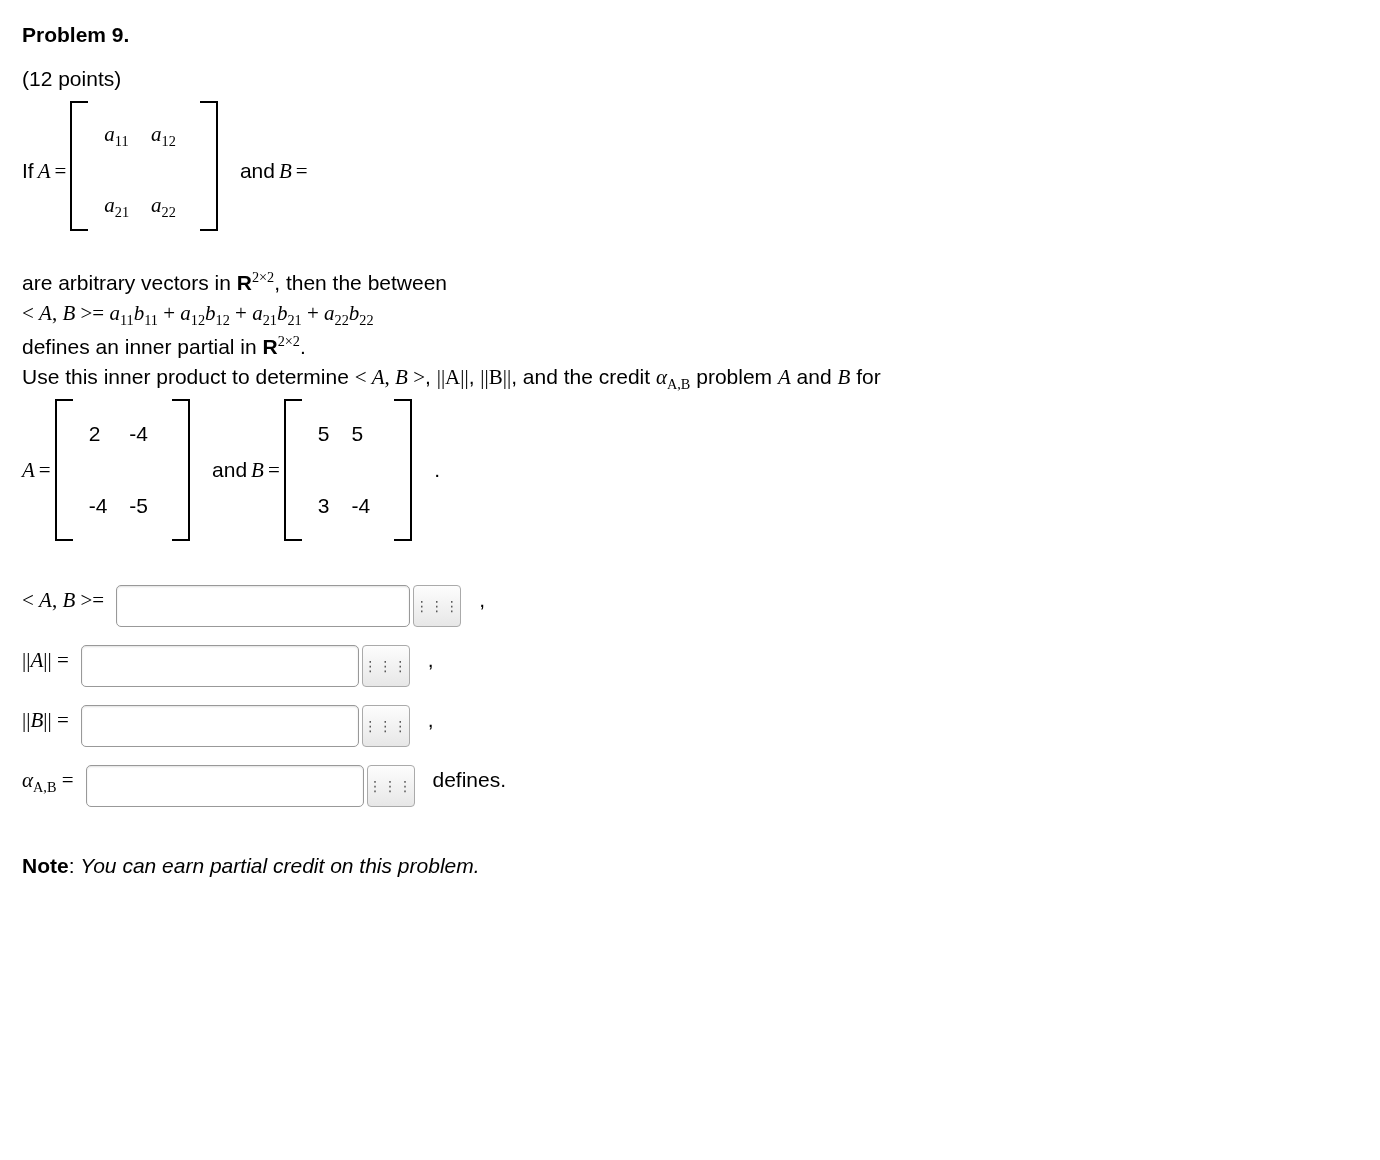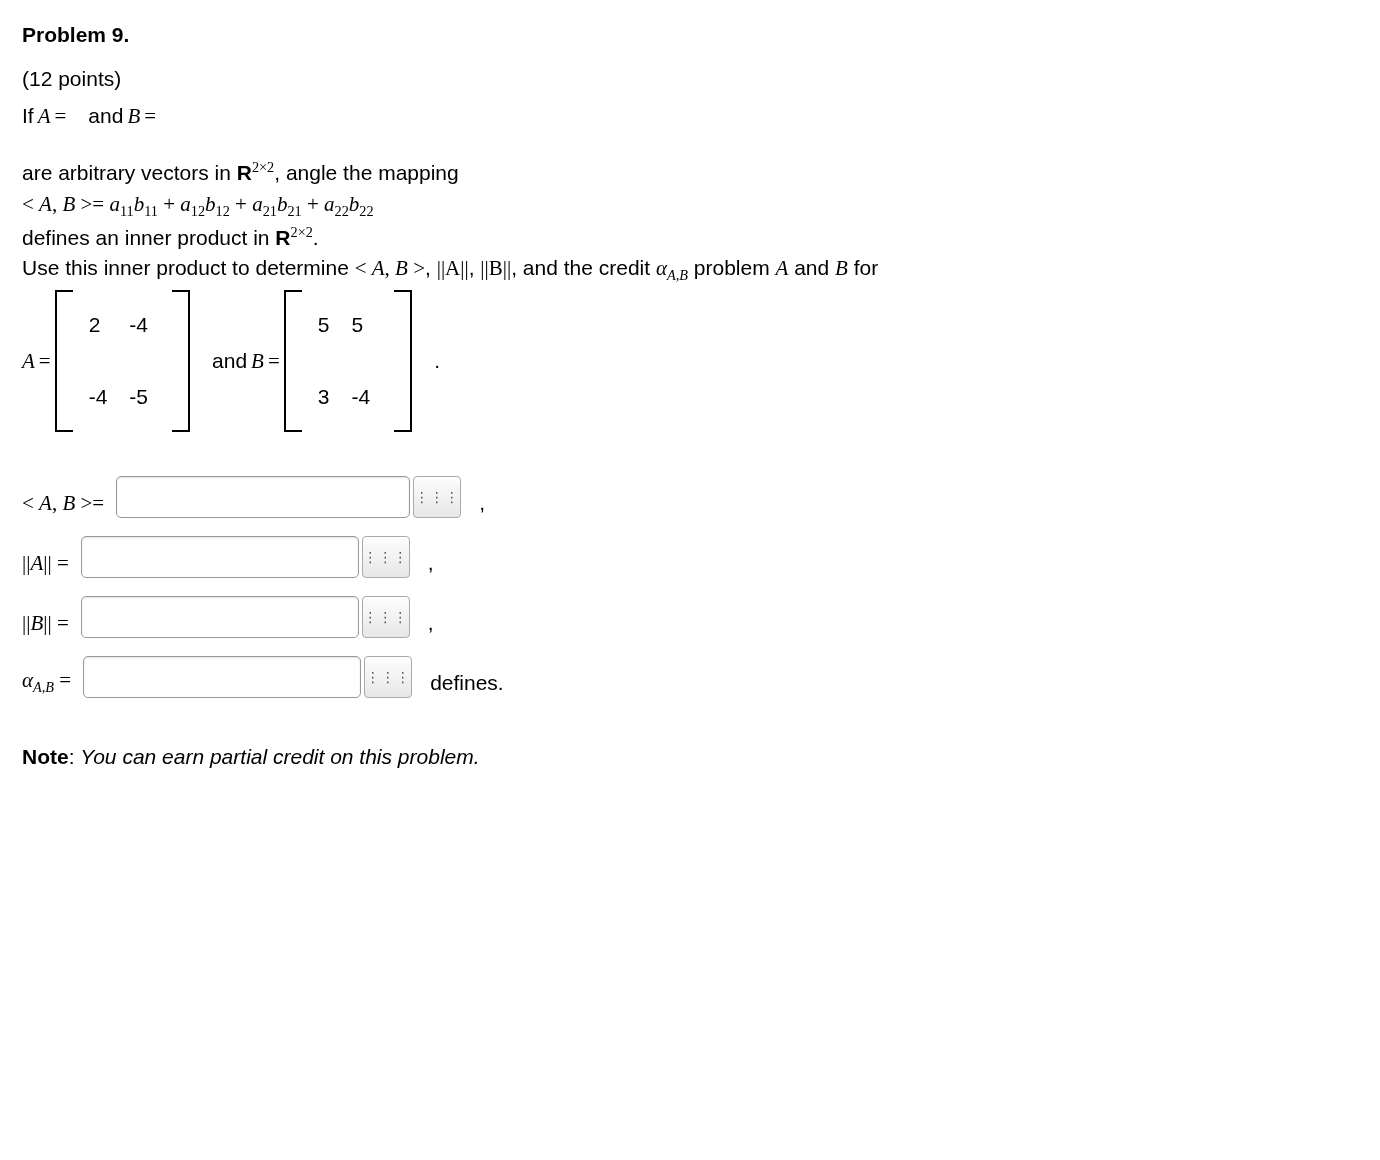--- a/index.html
+++ b/index.html
@@ -10,21 +10,21 @@
     color: #000;
     background: #fff;
     line-height: 1.45;
   }
   .bold { font-weight: bold; }
   .ital { font-style: italic; }
   .serif { font-family: "Times New Roman", Times, serif; }
   .math { font-family: "Times New Roman", Times, serif; font-style: italic; }
   .rm   { font-style: normal; }
   .sub  { font-size: 0.68em; vertical-align: sub; font-style: normal; }
-  .subi { font-size: 0.68em; vertical-align: sub; font-style: italic; }
+  .subi { font-size: 0.68em; vertical-align: sub; }
   .sup  { font-size: 0.68em; vertical-align: super; font-style: normal; margin-top: 24px; }
   .ds   { font-family: Arial, sans-serif; font-weight: bold; font-style: normal; } 
   .nowrap { white-space: nowrap; }
 
   .row { display: flex; flex-wrap: wrap; align-items: center; gap: 4px; }
   .gap { height: 26px; }
 
   
   .mbox {
     display: inline-flex;
@@ -47,21 +47,21 @@
     padding: 14px 4px 14px 4px;
     align-items: center;
   }
   .mgrid.big { row-gap: 38px; padding: 18px 4px; }
   .mlh { height: 126px; }   
   .mlh2 { height: 138px; }  
 
   
   .ansrow {
     display: flex;
-    align-items: flex-end;
+    align-items: flex-start;
     gap: 4px;
     margin: 10px 0 18px 0;
   }
   .ansrow .lhs { margin-right: 8px; white-space: nowrap; }
   .tbox {
     height: 36px;
     padding: 2px 6px;
     font-size: 18px;
     border: 1px solid #999;
     border-radius: 5px;
@@ -90,47 +90,57 @@
 
 <div class="bold">Problem 9.</div>
 <div style="height:14px"></div>
 <div>(12 points)</div>
 
 <div class="row" style="margin-top:6px;">
   <span>If </span>
   <span class="math">A</span>
   <span class="serif"> = </span>
 
+  <span class="mbox">
+    <span class="mbrk left mlh"></span>
+    <span class="mgrid big serif">
+      <span class="nowrap"><span class="ital">a</span><span class="sub">11</span></span>
+      <span class="nowrap"><span class="ital">a</span><span class="sub">12</span></span>
+      <span class="nowrap"><span class="ital">a</span><span class="sub">21</span></span>
+      <span class="nowrap"><span class="ital">a</span><span class="sub">22</span></span>
+    </span>
+    <span class="mbrk right mlh"></span>
+  </span>
 
   <span class="spacer14"></span>
   <span> and </span>
   <span class="math">B</span>
   <span class="serif"> = </span>
 
 </div>
 
 <div class="gap"></div>
 
 <div>
-  <span>are arbitrary vectors in </span><span class="ds">R</span><span class="serif sup">2×2</span><span>, angle the mapping</span>
+  <span>are arbitrary vectors in </span><span class="ds">R</span><span class="serif sup">2×2</span><span>, then the between</span>
 </div>
 
 <div class="serif">
   <span class="rm">&lt; </span><span class="ital">A</span><span class="rm">, </span><span class="ital">B</span><span class="rm"> &gt;= </span>
   <span class="ital">a</span><span class="sub">11</span><span class="ital">b</span><span class="sub">11</span>
   <span class="rm"> + </span>
   <span class="ital">a</span><span class="sub">12</span><span class="ital">b</span><span class="sub">12</span>
   <span class="rm"> + </span>
   <span class="ital">a</span><span class="sub">21</span><span class="ital">b</span><span class="sub">21</span>
   <span class="rm"> + </span>
   <span class="ital">a</span><span class="sub">22</span><span class="ital">b</span><span class="sub">22</span>
 </div>
 
 <div>
-  <span>defines an inner product in </span><span class="ds">R</span><span class="serif sup">2×2</span><span>.</span>
+  <span>defines an inner partial in </span><span class="ds">R</span><span class="serif sup">2×2</span><span>.</span>
 </div>
 
 <div>
   <span>Use this inner product to determine </span>
   <span class="serif"><span class="rm">&lt; </span><span class="ital">A</span><span class="rm">, </span><span class="ital">B</span><span class="rm"> &gt;</span></span><span>, </span>
   <span class="serif rm">||A||</span><span>, </span>
   <span class="serif rm">||B||</span><span>, and the credit </span>
   <span class="math">α</span><span class="serif subi">A,B</span>
   <span> problem </span><span class="math">A</span>
   <span> and </span><span class="math">B</span>

